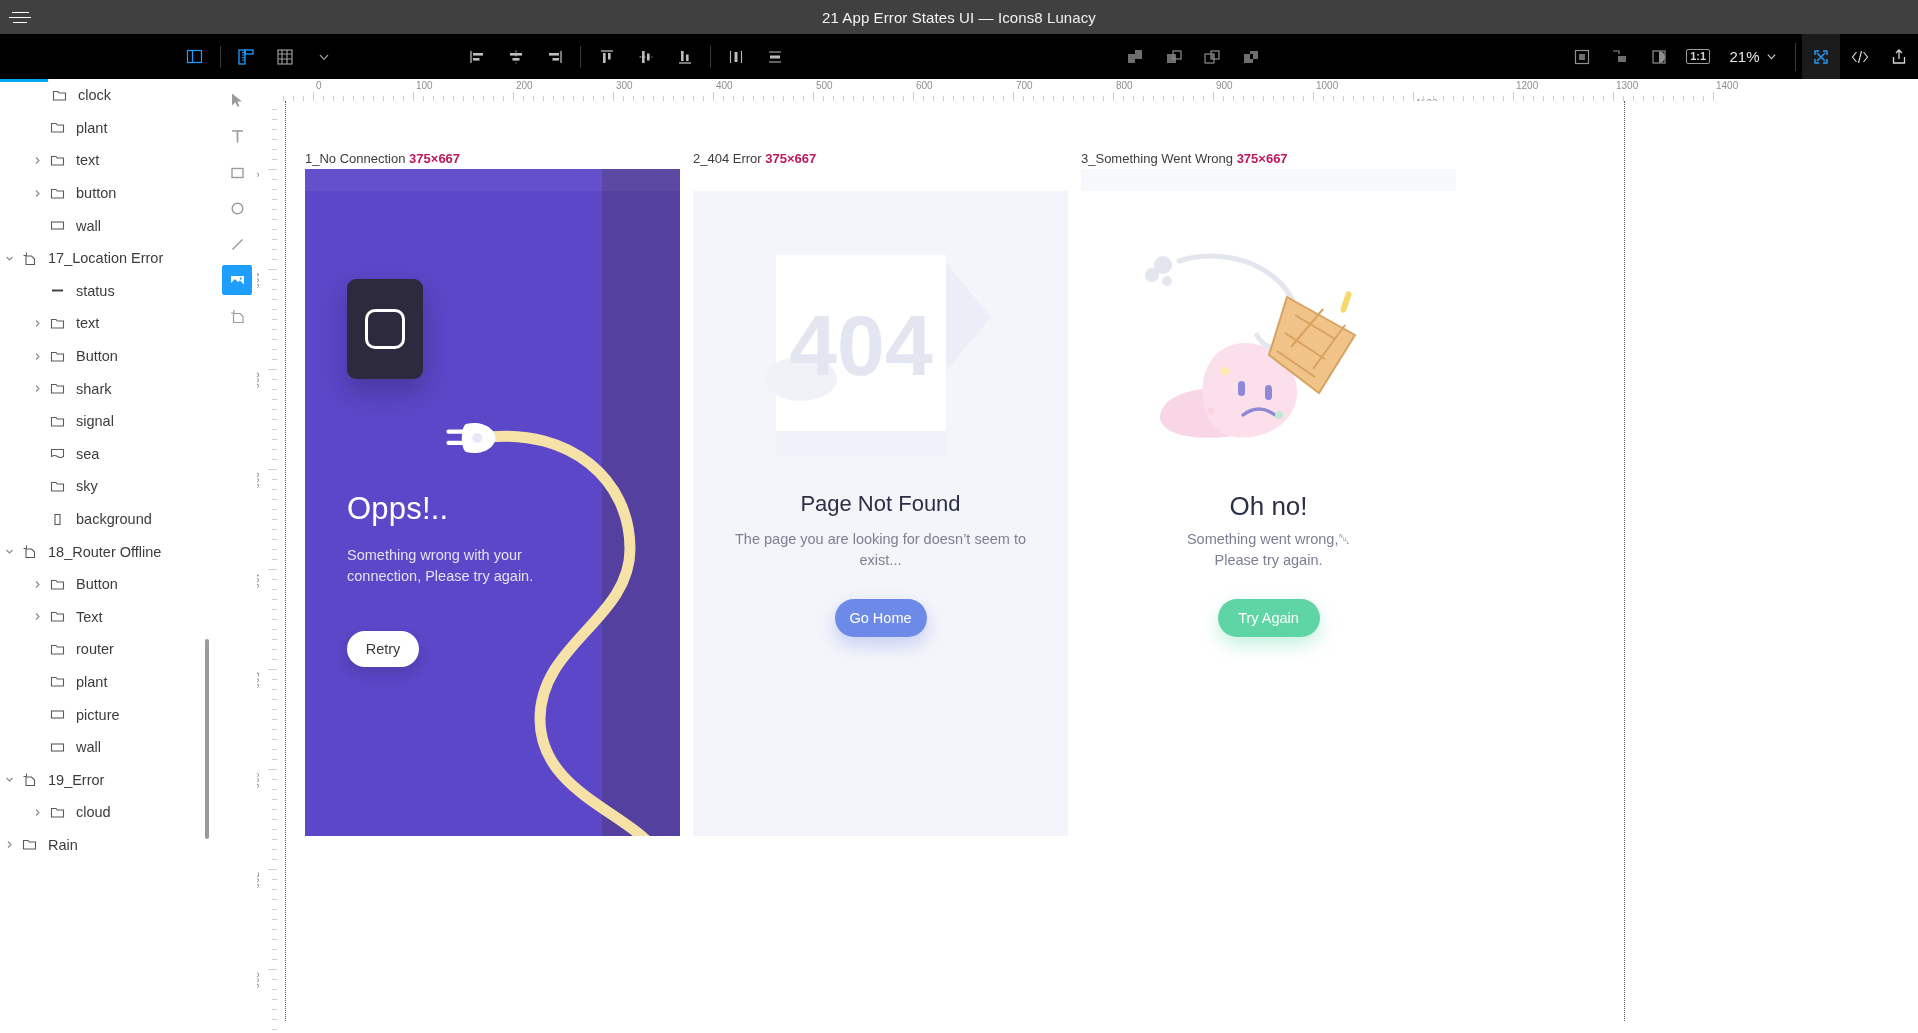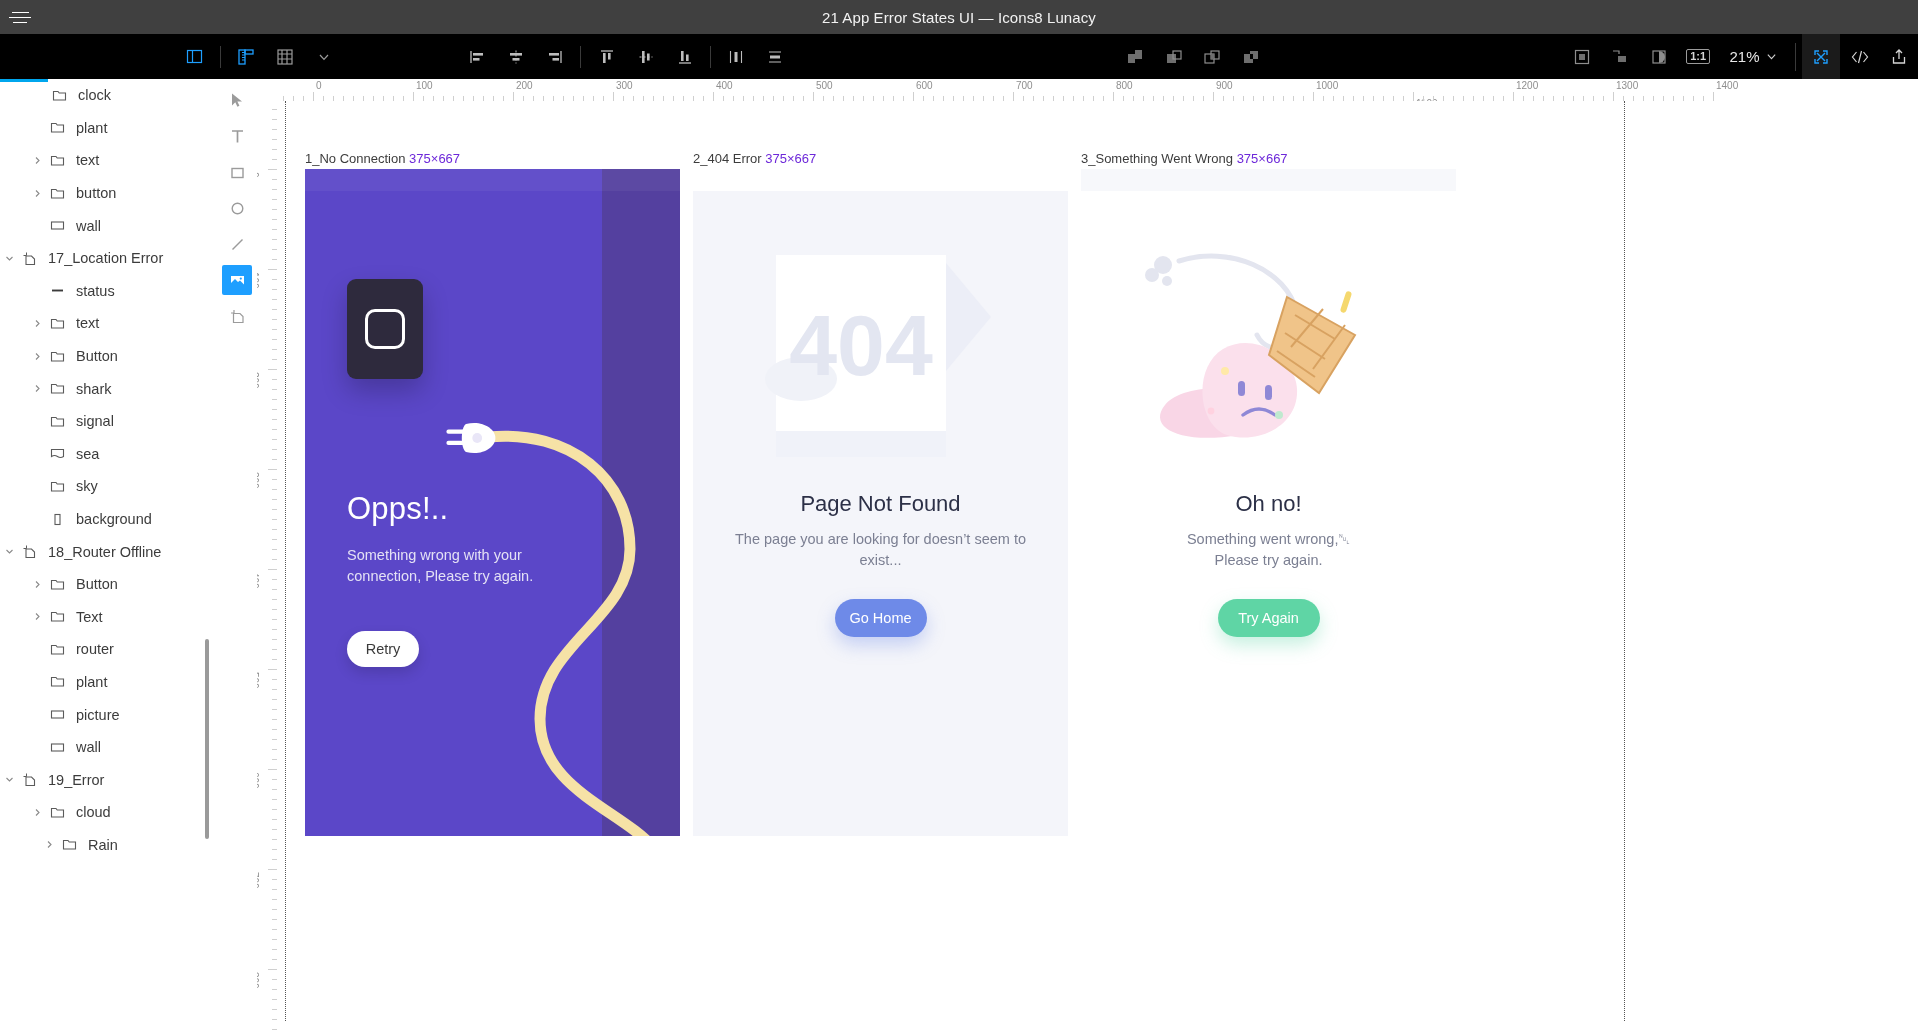--- a/index.html
+++ b/index.html
@@ -126,21 +126,21 @@
   }
   #page-frame {
     position: absolute; left: 8px; top: 0px; width: 1340px; height: 920px;
     border-left: 1px dotted #555; border-right: 1px dotted #555;
     background: #ffffff;
   }
 
   .ab-label {
     position: absolute; font-size: 13px; color: #3c3c3c; cursor: pointer; white-space: nowrap;
   }
-  .ab-label .dim { color: #6d28d9; }
+  .ab-label .dim { color: #be185d; font-weight: bold; }
 
   .artboard {
     position: absolute; width: 375px; height: 667px; overflow: hidden;
     background: #ffffff; cursor: pointer;
   }
 
   
   #ab1 { background: #5b47c8; }
   #ab1 .wallR {
     position: absolute; right: 0; top: 0; width: 78px; height: 100%;
@@ -198,21 +198,21 @@
     color: #ffffff; font-size: 14.5px; cursor: pointer;
     box-shadow: 0 8px 18px rgba(110,138,232,.35);
   }
 
   
   #ab3 { background: #ffffff; }
   #ab3 .hdr { position: absolute; left: 0; top: 0; width: 100%; height: 22px; background: #f7f8fb; }
   #ab3 .art { position: absolute; left: 50%; top: 70px; transform: translateX(-50%); }
   #ab3 h1 {
     position: absolute; left: 0; right: 0; top: 322px; text-align: center;
-    font-size: 22px; font-weight: normal; color: #2c3047;
+    font-size: 26px; font-weight: normal; color: #2c3047;
   }
   #ab3 p {
     position: absolute; left: 30px; right: 30px; top: 360px; text-align: center;
     font-size: 14.5px; line-height: 21px; color: #7b7f92;
   }
   #ab3 .btn {
     position: absolute; left: 50%; top: 430px; transform: translateX(-50%);
     width: 102px; height: 38px; background: #5fd5a5; border-radius: 19px;
     display: flex; align-items: center; justify-content: center;
     color: #ffffff; font-size: 14.5px; cursor: pointer;
@@ -651,21 +651,21 @@
               <path d="M3 1.5 L6 4.5 L3 7.5" fill="none" stroke="#8a8a8a" stroke-width="1.1"></path>
             </svg>
           </span>
           <span class="licon">
             <svg width="15" height="15" viewBox="0 0 15 15">
               <path d="M1.5 3.5 H6 L7.2 5 H13.5 V12 H1.5 Z" fill="none" stroke="#5b5b5b" stroke-width="1.1"></path>
             </svg>
           </span>
           <span class="lname">cloud</span>
         </div>
-        <div class="layer-row" style="padding-left: 28px; margin-left: 12px;">
+        <div class="layer-row" style="">
           <span class="chev">
             <svg width="9" height="9" viewBox="0 0 9 9">
               <path d="M3 1.5 L6 4.5 L3 7.5" fill="none" stroke="#8a8a8a" stroke-width="1.1"></path>
             </svg>
           </span>
           <span class="licon">
             <svg width="15" height="15" viewBox="0 0 15 15">
               <path d="M1.5 3.5 H6 L7.2 5 H13.5 V12 H1.5 Z" fill="none" stroke="#5b5b5b" stroke-width="1.1"></path>
             </svg>
           </span>

